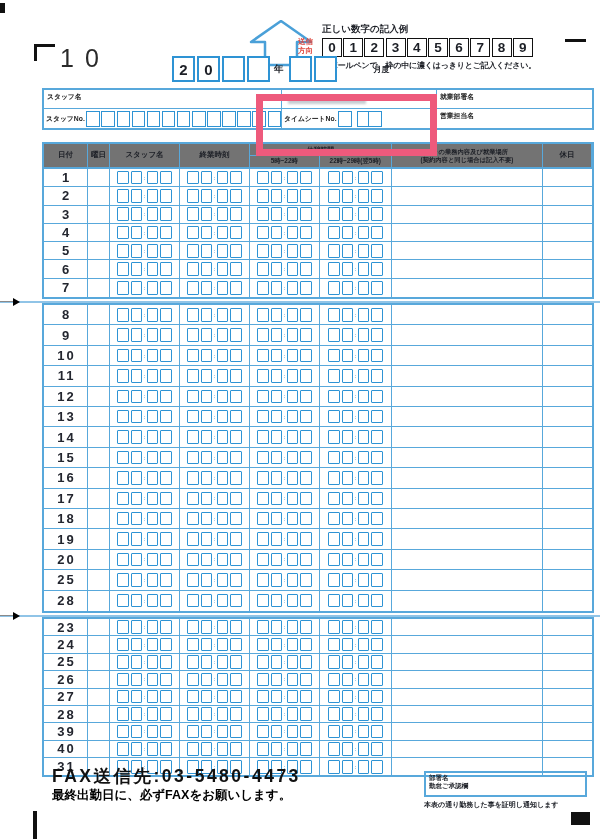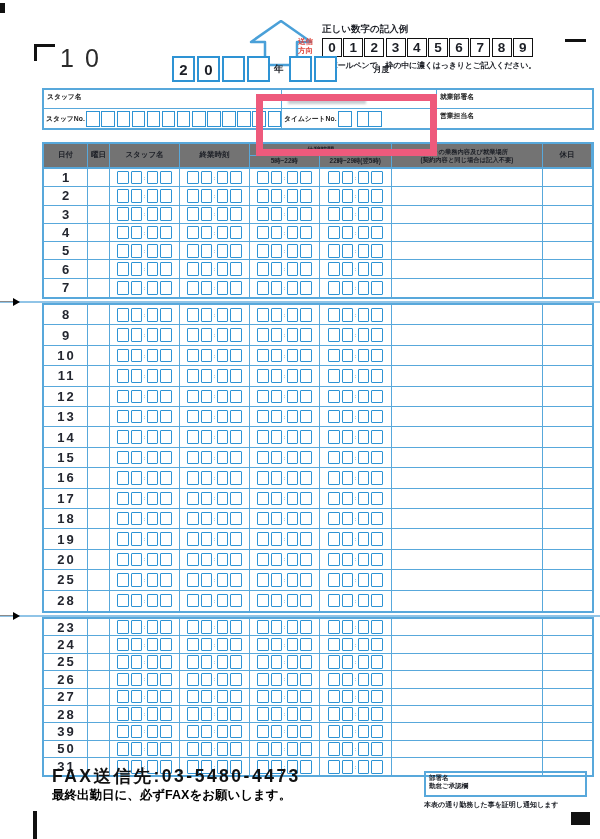--- a/index.html
+++ b/index.html
@@ -1190,21 +1190,21 @@
               <span class="tb"></span>
               <span class="tb"></span>
               <span class="tcolon">:</span>
               <span class="tb"></span>
               <span class="tb"></span>
             </div>
             <div class="cell c-desc"></div>
             <div class="cell c-hol"></div>
           </div>
           <div class="trow">
-            <div class="cell c-date">50</div>
+            <div class="cell c-date">40</div>
             <div class="cell c-wd"></div>
             <div class="cell c-start">
               <span class="tb"></span>
               <span class="tb"></span>
               <span class="tcolon">:</span>
               <span class="tb"></span>
               <span class="tb"></span>
             </div>
             <div class="cell c-end">
               <span class="tb"></span>

